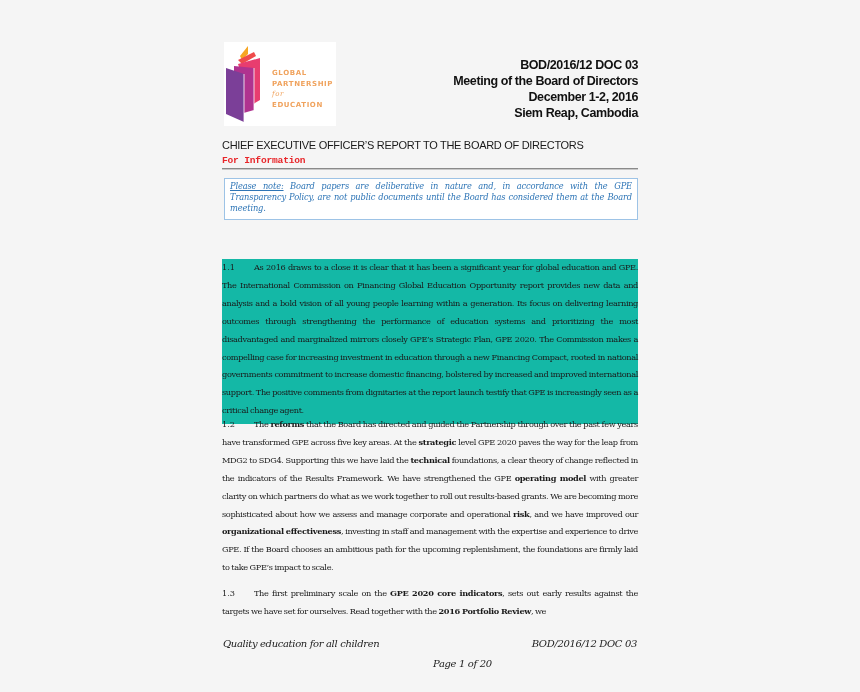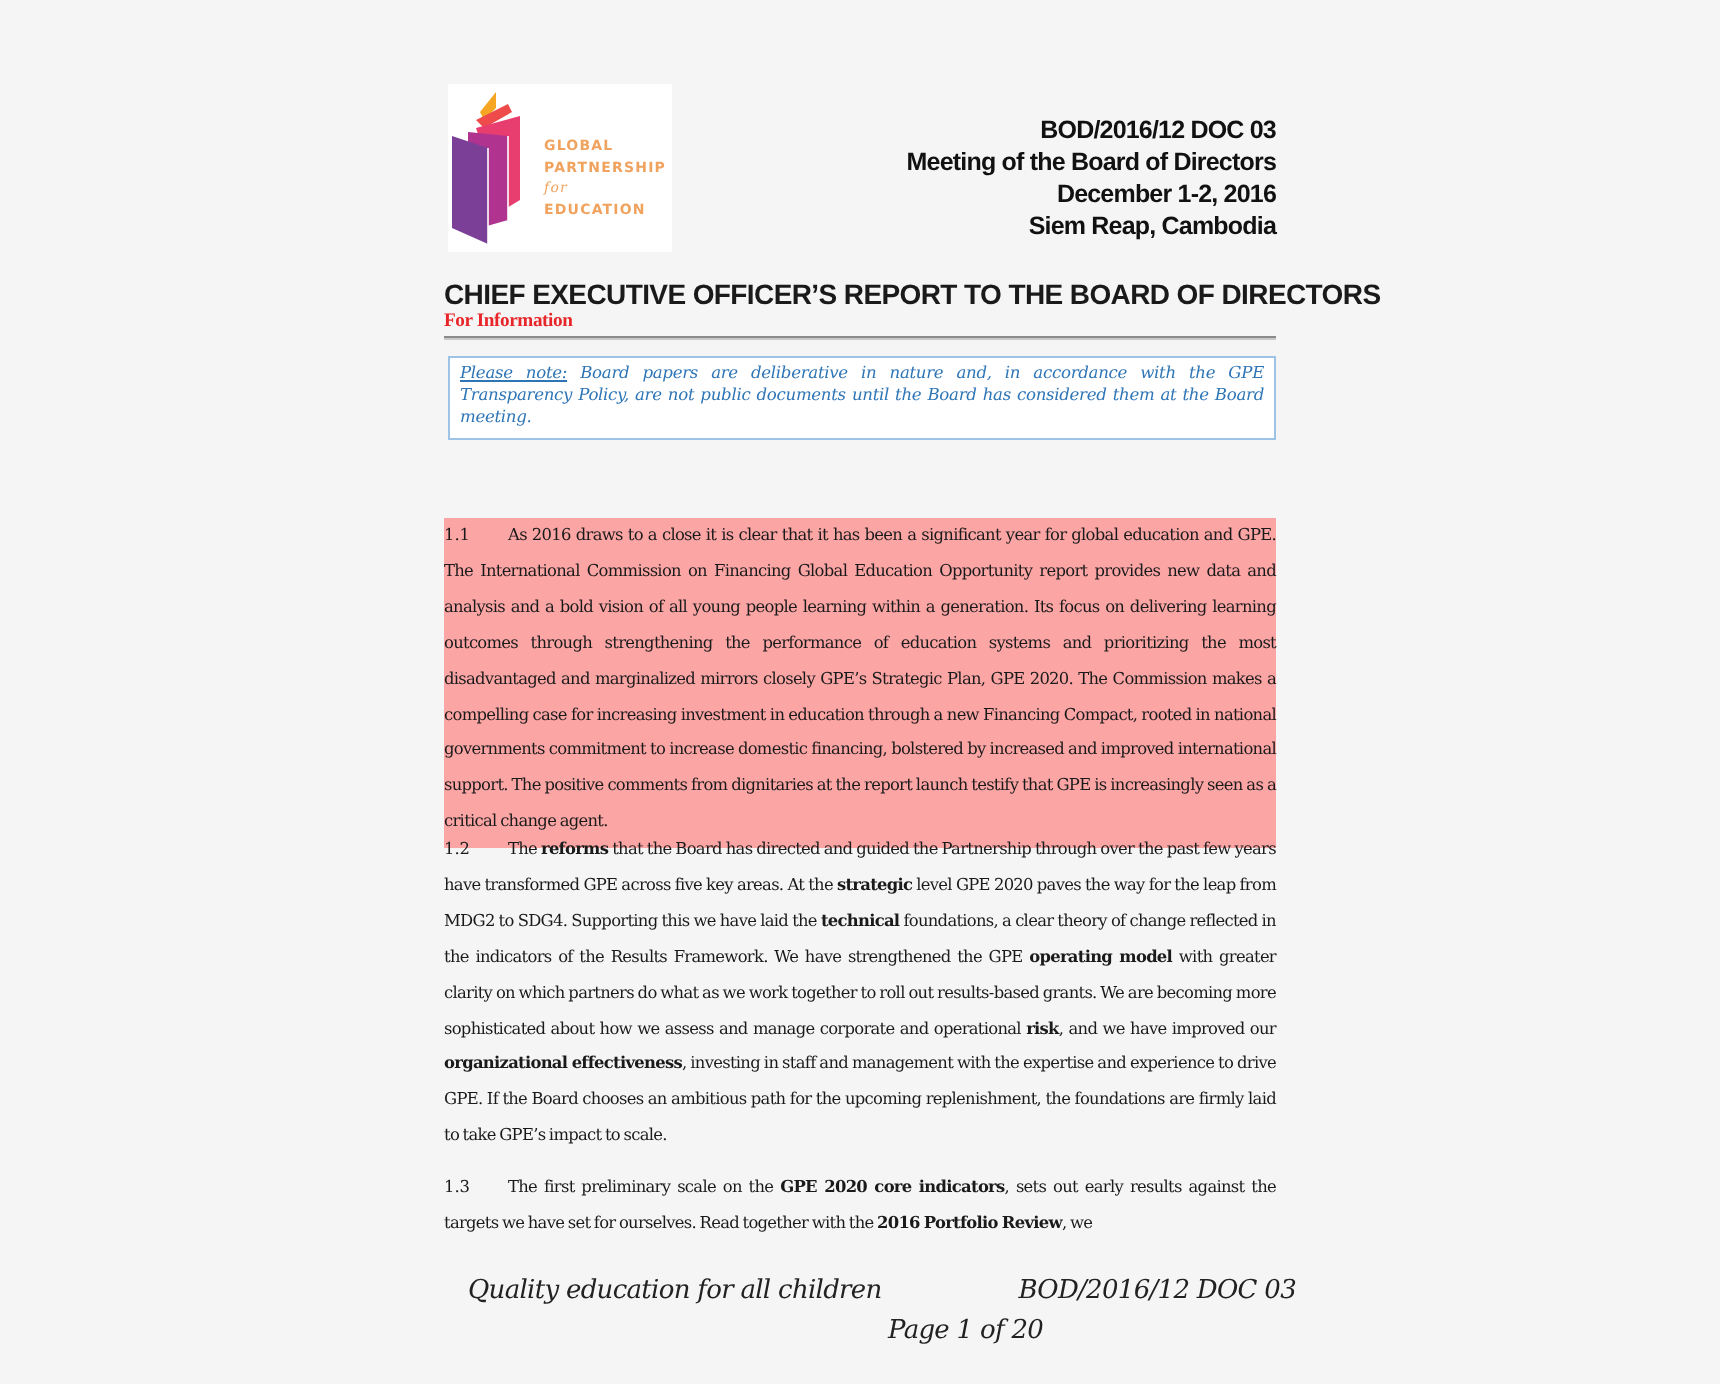--- a/index.html
+++ b/index.html
@@ -65,31 +65,31 @@
       color: #111;
       letter-spacing: -0.4px;
     }
     .doc-header div { white-space: nowrap; }
     
     .report-title {
       position: absolute;
       left: 0;
       top: 139px;
       font-family: "Liberation Sans", sans-serif;
-      font-weight: bold;
-      font-size: 14px;
+      font-weight: normal;
+      font-size: 11px;
       color: #1a1a1a;
       letter-spacing: -0.3px;
       white-space: nowrap;
     }
     .for-info {
       position: absolute;
       left: 0;
       top: 155px;
-      font-family: Liberation Serif, serif;
+      font-family: Liberation Mono, monospace;
       font-weight: bold;
       font-size: 9.6px;
       color: #e8262a;
       letter-spacing: -0.2px;
     }
     .divider {
       position: absolute;
       left: 0;
       top: 168px;
       width: 416px;
@@ -146,35 +146,35 @@
       word-spacing: -0.5px;
     }
     .para .pnum {
       display: inline-block;
       width: 32px;
       letter-spacing: 0;
     }
     .para b { font-weight: bold; }
     .para-1 {
       top: 259px;
-      background: #fca5a5;
+      background: #14b8a6;
       padding-bottom: 4px;
     }
     .para-2 { top: 416px; }
     .para-3 { top: 585px; }
     
     .footer {
       position: absolute;
-      left: 12px;
+      left: 1px;
       top: 638px;
       width: 416px;
       height: 14px;
       font-family: "DejaVu Serif", serif;
       font-style: italic;
-      font-size: 13px;
+      font-size: 10px;
       color: #222;
       letter-spacing: -0.35px;
     }
     .footer .left { position: absolute; left: 0; top: 0; }
     .footer .center { position: absolute; left: 210px; top: 0; margin-top: 20px; }
     .footer .right { position: absolute; right: 2px; top: 0; }
   </style>
 </head>
 <body>
 

